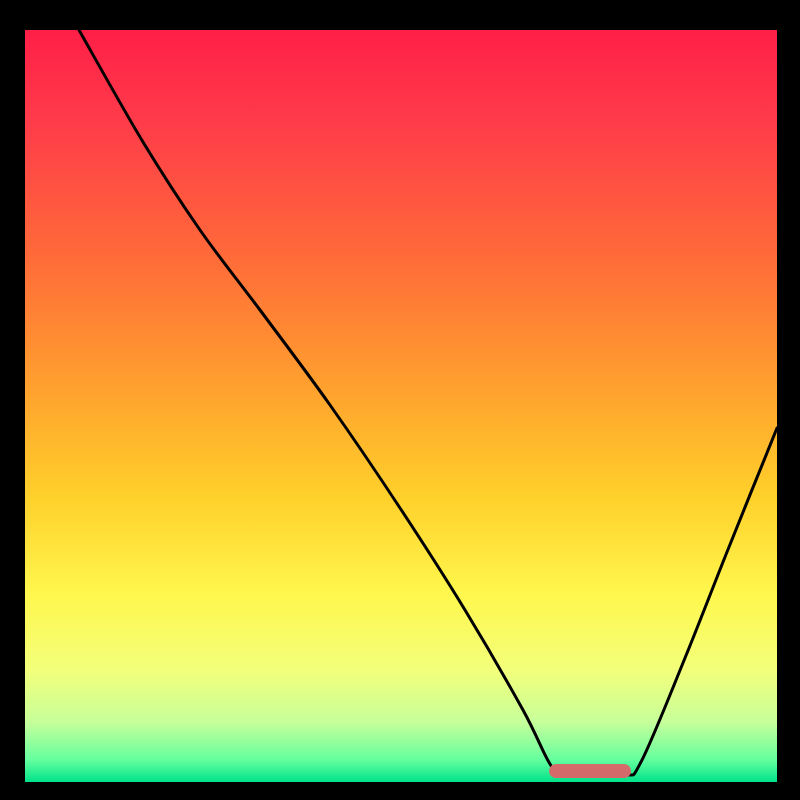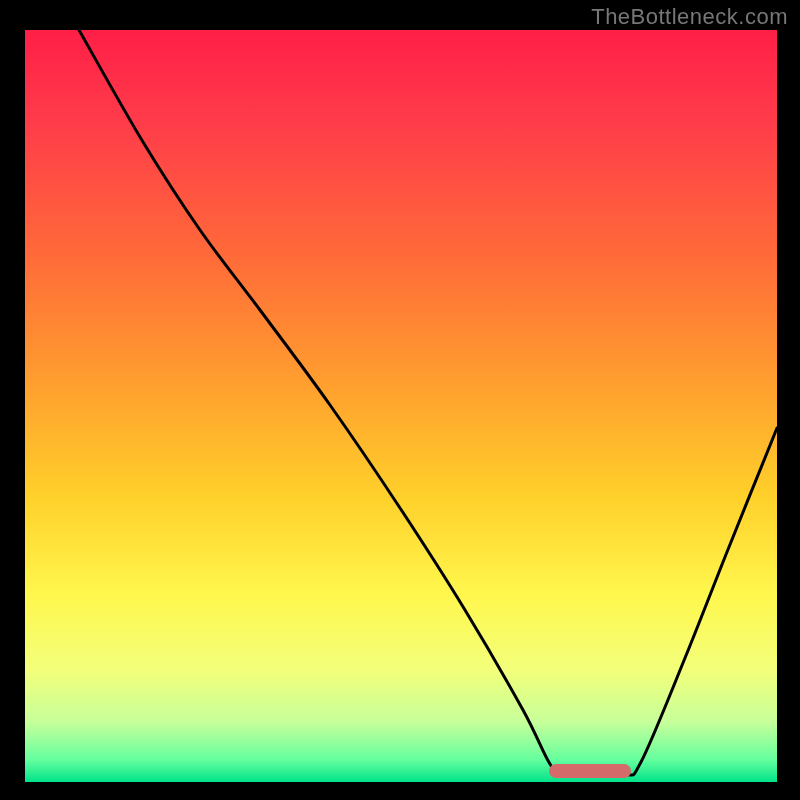--- a/index.html
+++ b/index.html
@@ -55,21 +55,20 @@
     width: 752px;
     height: 752px;
     overflow: visible;
   }
 </style>
 </head>
 <body>
 
 <div class="container">
 
-  <div class="watermark">TheBottleneck.com</div>
 
   <div class="plot-area">
 
     <svg class="gradient" viewBox="0 0 752 752" preserveAspectRatio="none">
       <defs>
         <linearGradient id="bg-grad" x1="0" y1="0" x2="0" y2="1">
             <stop offset="0%" stop-color="#ff1f47"></stop>
             <stop offset="12%" stop-color="#ff3b4a"></stop>
             <stop offset="30%" stop-color="#ff6a39"></stop>
             <stop offset="48%" stop-color="#ffa22e"></stop>

